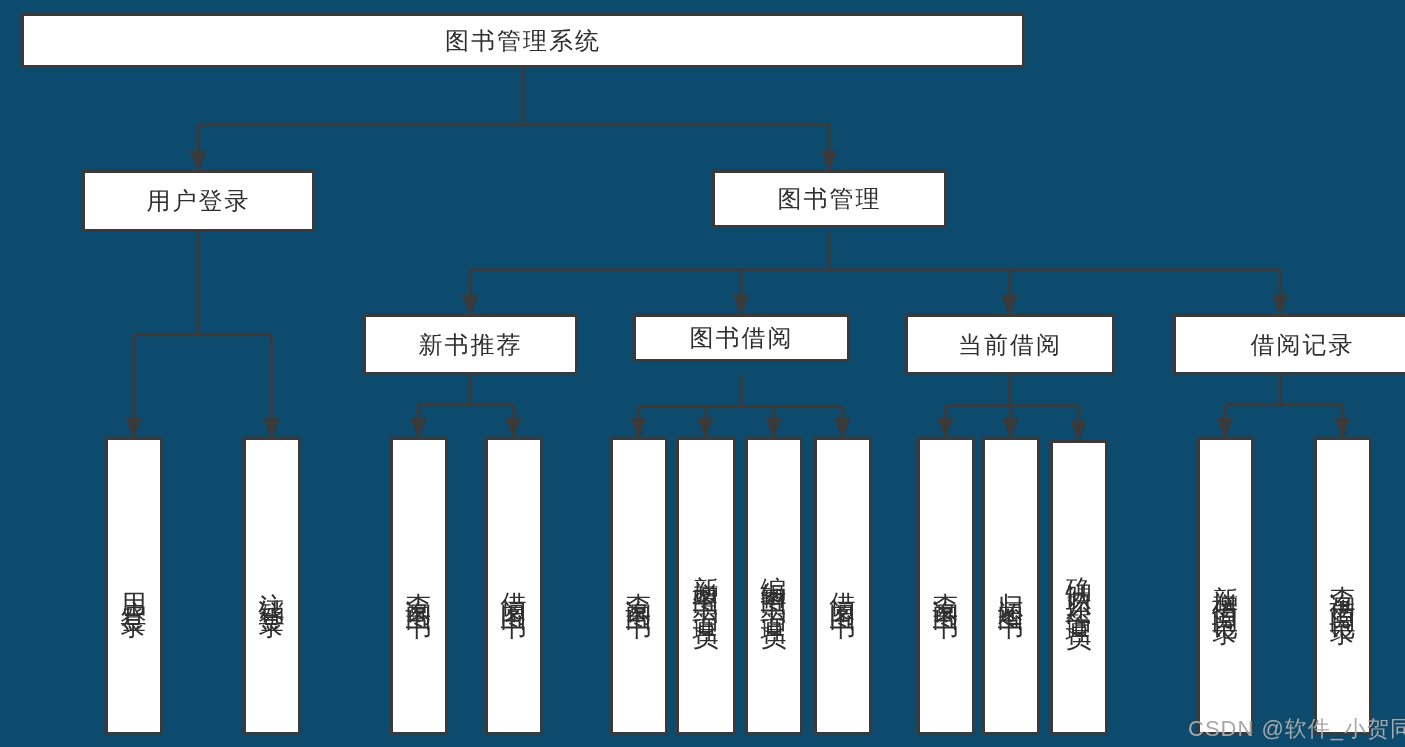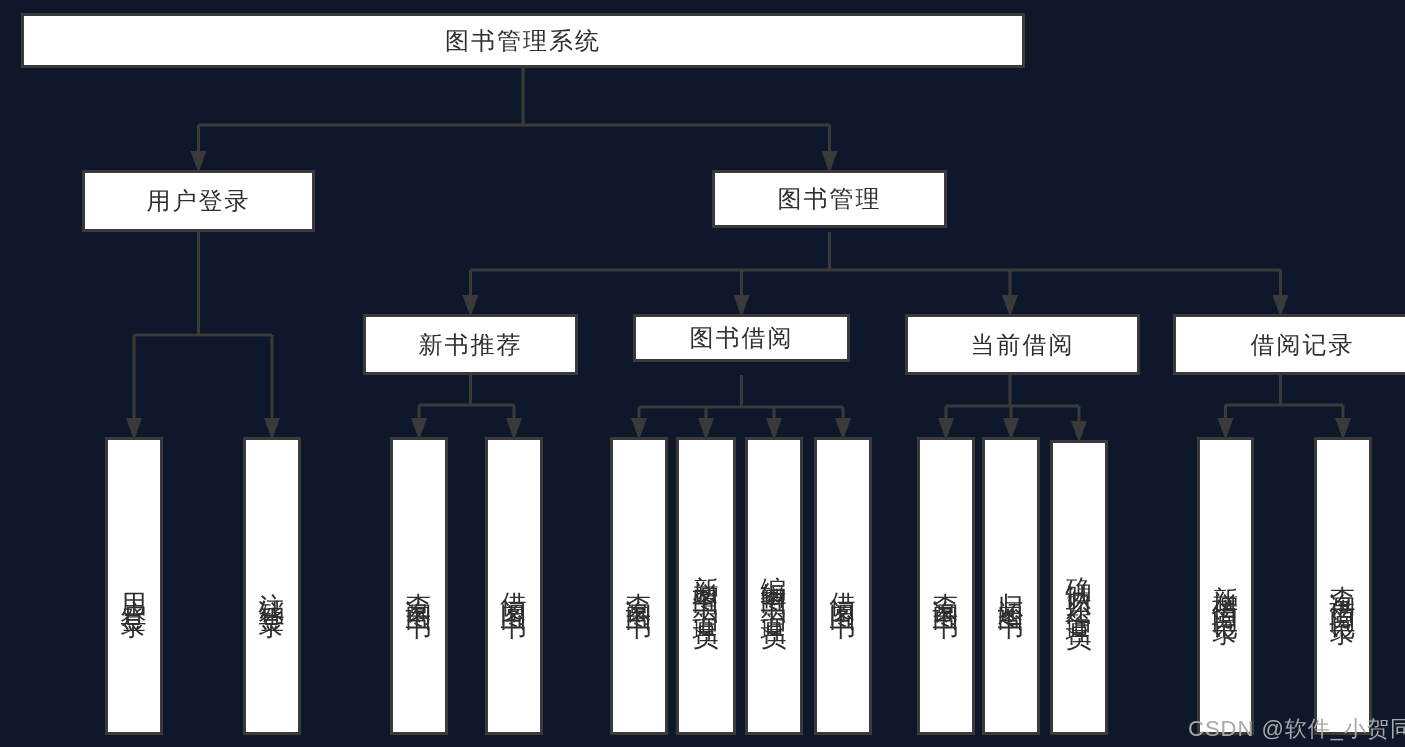--- a/index.html
+++ b/index.html
@@ -1,17 +1,17 @@
 <!DOCTYPE html>
 <html><head>
 <meta charset="utf-8">
 <style>
   html,body{margin:0;padding:0;background:#ffffff;}
   .stage{
-    position:relative;width:1405px;height:747px;background:#0f172a;
+    position:relative;width:1405px;height:747px;background:#0c4a6e;
     font-family:"Liberation Sans","DejaVu Sans",sans-serif;overflow:hidden;
   }
   .node{
     position:absolute;background:#ffffff;border:3px solid #3a3a3a;
     box-sizing:border-box;display:flex;align-items:center;justify-content:center;
     color:#2f2f2f;z-index:1;
   }
   .node.h .label{font-size:24px;letter-spacing:2px;white-space:nowrap;}
   .node.v .label{
     writing-mode:vertical-rl;text-orientation:mixed;
@@ -64,21 +64,21 @@
       </div>
       <div class="node h" style="left: 712px; top: 170px; width: 235px; height: 58px;">
         <span class="label">图书管理</span>
       </div>
       <div class="node h" style="left: 363px; top: 314px; width: 215px; height: 61px;">
         <span class="label">新书推荐</span>
       </div>
       <div class="node h" style="left: 633px; top: 314px; width: 217px; height: 48px;">
         <span class="label">图书借阅</span>
       </div>
-      <div class="node h" style="left: 905px; top: 314px; width: 235px; height: 61px;">
+      <div class="node h" style="left: 905px; top: 314px; width: 210px; height: 61px;">
         <span class="label">当前借阅</span>
       </div>
       <div class="node h" style="left: 1173px; top: 314px; width: 259px; height: 61px;">
         <span class="label">借阅记录</span>
       </div>
       <div class="node v" style="left: 105px; top: 437px; width: 58px; height: 298px;">
         <span class="label">用户登录</span>
       </div>
       <div class="node v" style="left: 243px; top: 437px; width: 58px; height: 298px;">
         <span class="label">注销登录</span>

